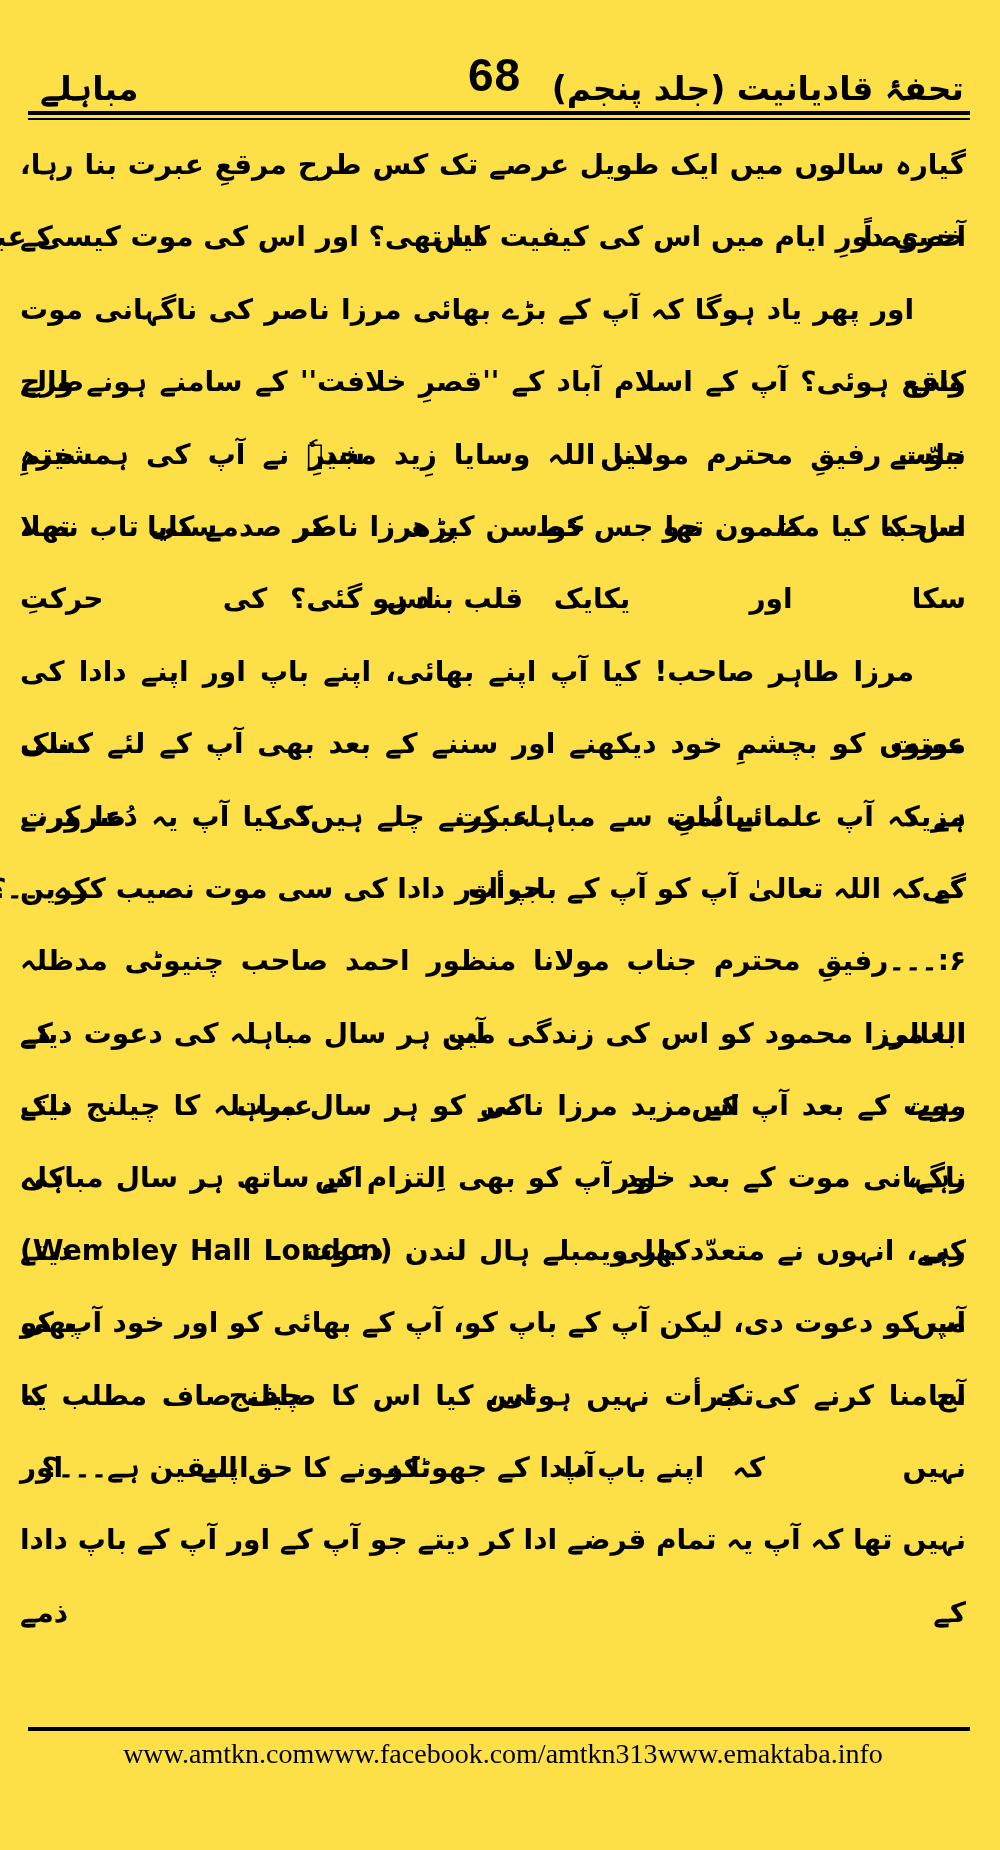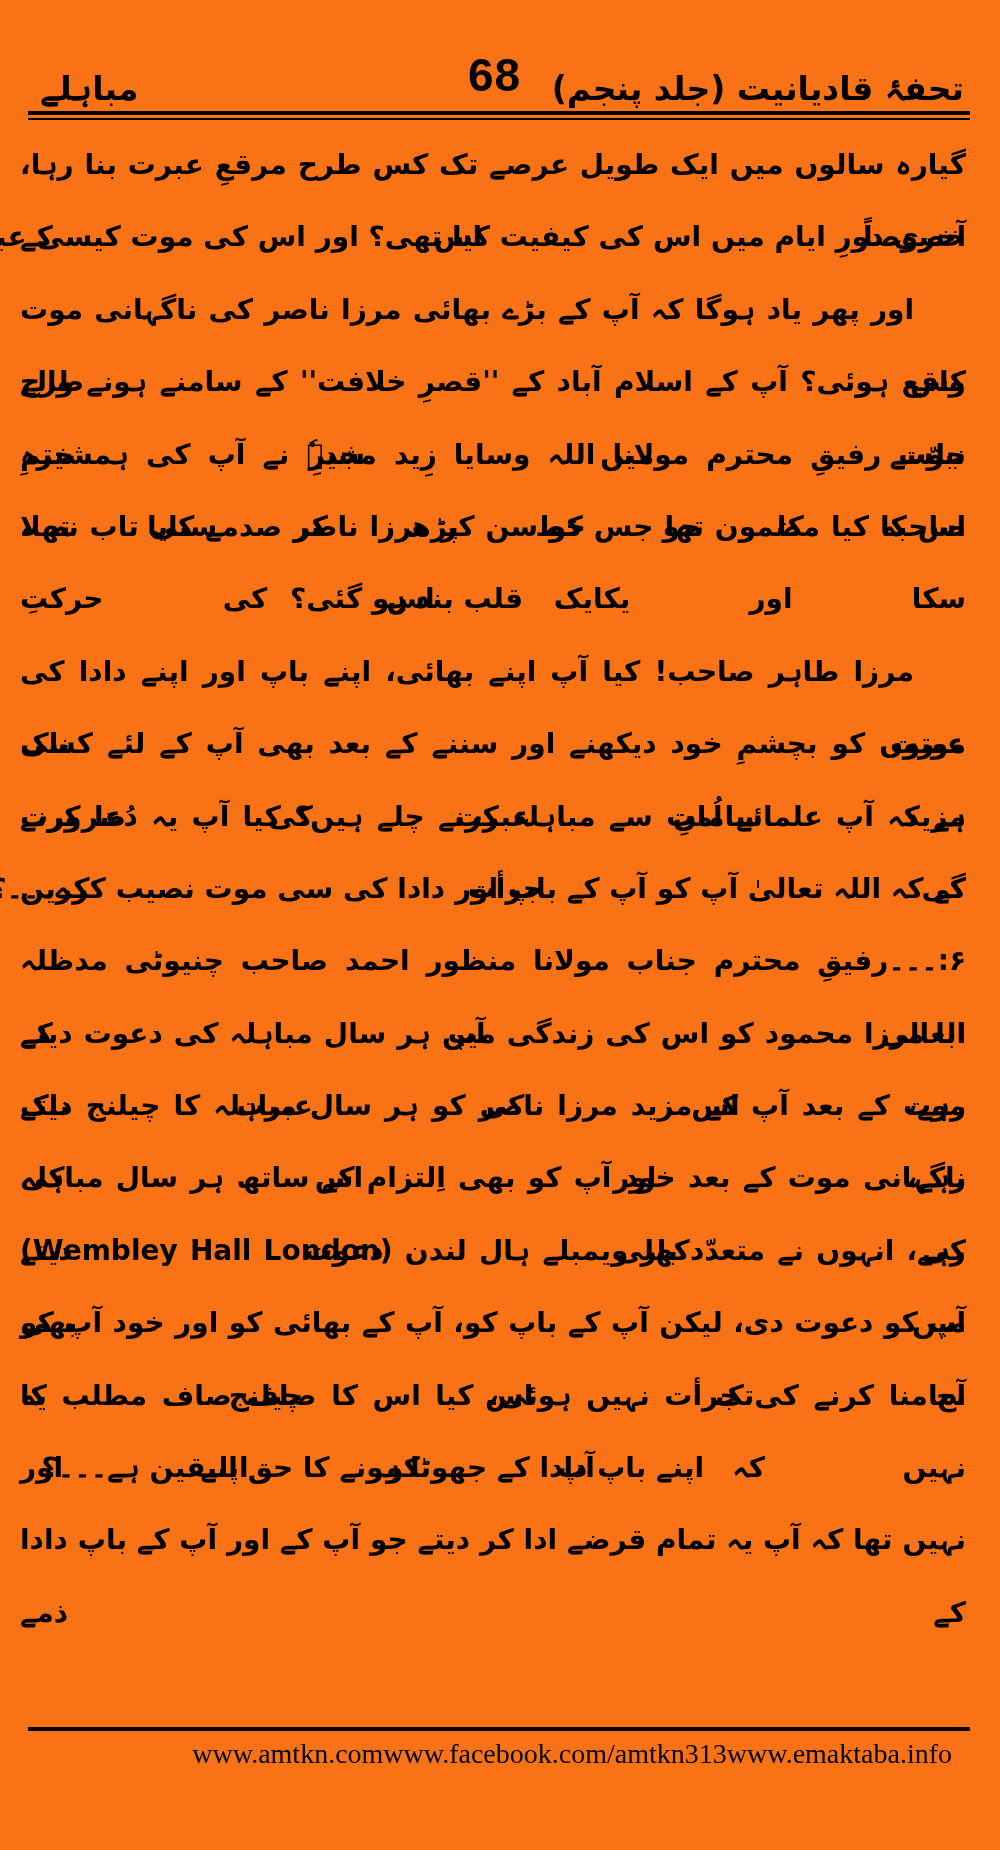--- a/index.html
+++ b/index.html
@@ -1,17 +1,17 @@
 <!DOCTYPE html>
 <html lang="ur"><head>
 <meta charset="utf-8">
 <style>
   html,body{margin:0;padding:0;background:#ffffff;}
   .page{
-    position:relative;width:1000px;height:1850px;background:#f97316;color:#000;
+    position:relative;width:1000px;height:1850px;background:#fde047;color:#000;
     font-family:"DejaVu Sans",sans-serif;overflow:hidden;
   }
   
   .hdr{position:absolute;top:38px;left:0;right:0;height:72px;}
   .hdr .chapter{
     position:absolute;left:40px;bottom:2px;font-size:33px;font-weight:bold;
     direction:rtl;
   }
   .hdr .pagenum{
     position:absolute;left:468px;bottom:8px;font-size:46px;font-weight:bold;
@@ -42,21 +42,21 @@
   .ln.s7{padding-right:443px;}
   .ln.ctr{text-align:center;}
   .ln.s19{text-align:right;padding-right:262px;}
   .ln.s22{text-align:right;padding-right:150px;}
   
   .rule-footer{
     position:absolute;top:1727px;left:28px;right:30px;height:4px;background:#000;
   }
   .ftr{
     position:absolute;top:1738px;left:54px;right:48px;
-    display:flex;justify-content:flex-end;align-items:baseline;
+    display:flex;justify-content:center;align-items:baseline;
     font-family:"Liberation Serif","DejaVu Serif",serif;font-size:28px;color:#000;
   }
 </style>
 </head>
 <body>
 
 <div class="page">
 
   <div class="hdr">
     <span class="chapter">مباہلے</span>

